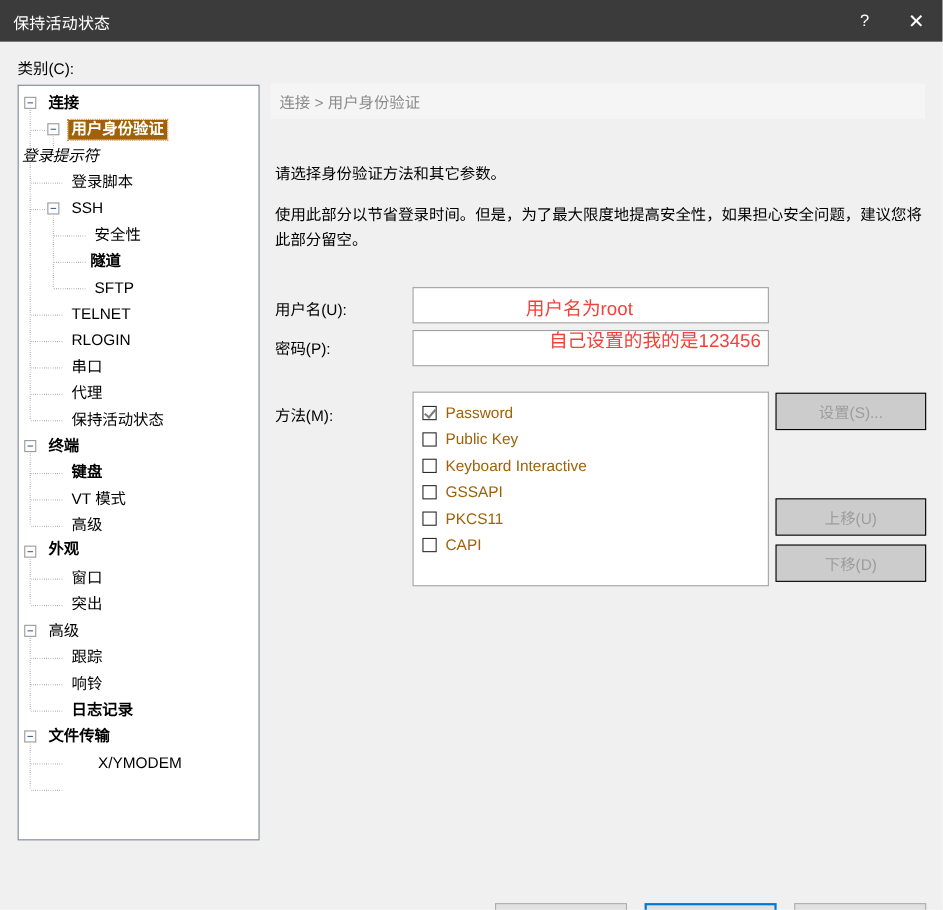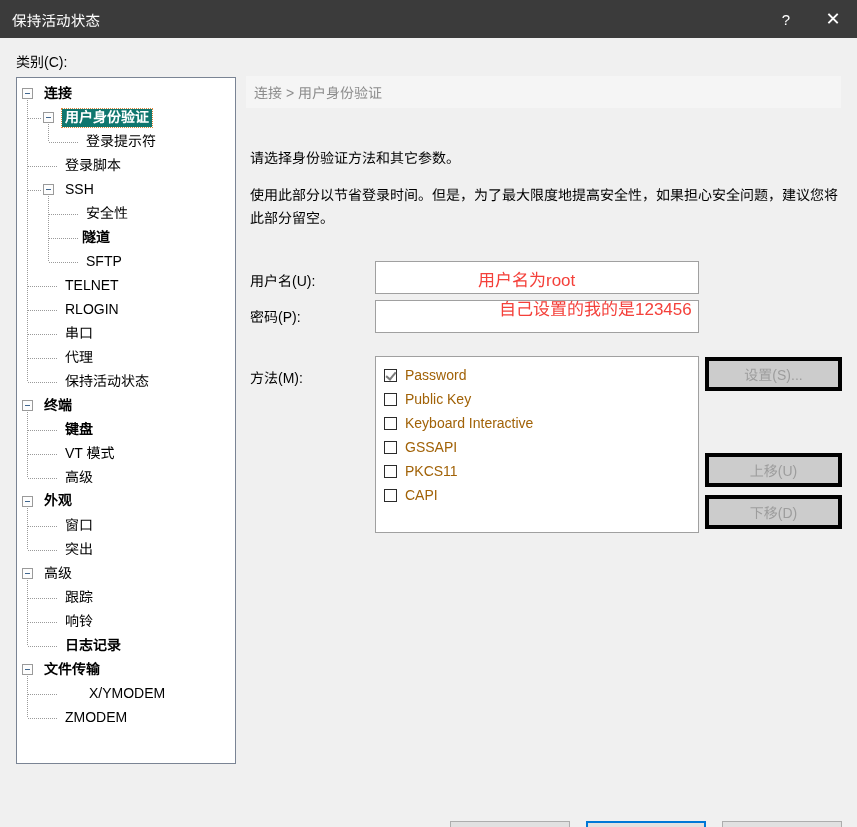--- a/index.html
+++ b/index.html
@@ -72,21 +72,21 @@
     white-space: nowrap;
     cursor: default;
   }
   .tree-label {
     display: inline-block;
     padding: 1px 3px 2px 3px;
     line-height: 1.1;
   }
   .tree-row.bold .tree-label { font-weight: bold; }
   .tree-row.selected .tree-label {
-    background: #0f766e;
+    background: #a16207;
     color: #ffffff;
     outline: 1px dotted #d8863a;
     outline-offset: 0px;
   }
 
   
   .exp-box {
     position: absolute;
     width: 11px; height: 11px;
     box-sizing: border-box;
@@ -207,21 +207,21 @@
     border-bottom: 2px solid #7c7c7c;
     transform: rotate(40deg);
   }
   .method-label { line-height: 1; }
 
   
   .side-btn {
     position: absolute;
     width: 137px; height: 34px;
     background: #cccccc;
-    border: 4px solid #000000;
+    border: 1px solid #000000;
     color: #9d9d9d;
     font-size: 14px;
     display: flex; align-items: center; justify-content: center;
     box-sizing: border-box;
     cursor: default;
     white-space: nowrap;
   }
   .btn-settings { left: 705px; top: 319px; }
   .btn-moveup   { left: 705px; top: 415px; }
   .btn-movedn   { left: 705px; top: 457px; }
@@ -293,21 +293,21 @@
           </div>
           <div class="tree-row bold" style="position: relative; z-index: 1;">
             <span class="exp-box" style="left: 5px; top: 6px;"></span>
             <span class="tree-label" style="margin-left: 24px;">连接</span>
           </div>
           <div class="tree-row bold selected" style="position: relative; z-index: 1;">
             <span class="exp-box" style="left: 26px; top: 6px;"></span>
             <span class="tree-label" style="margin-left: 45px;">用户身份验证</span>
           </div>
           <div class="tree-row" style="position: relative; z-index: 1;">
-            <span class="tree-label" style="margin-left: 66px;">登录提示符</span>
+            <span class="tree-label" style=" font-style: italic;">登录提示符</span>
           </div>
           <div class="tree-row" style="position: relative; z-index: 1;">
             <span class="tree-label" style="margin-left: 45px;">登录脚本</span>
           </div>
           <div class="tree-row" style="position: relative; z-index: 1;">
             <span class="exp-box" style="left: 26px; top: 6px;"></span>
             <span class="tree-label" style="margin-left: 45px;">SSH</span>
           </div>
           <div class="tree-row" style="position: relative; z-index: 1;">
             <span class="tree-label" style="margin-left: 66px;">安全性</span>
@@ -369,23 +369,20 @@
           <div class="tree-row bold" style="position: relative; z-index: 1;">
             <span class="tree-label" style="margin-left: 45px;">日志记录</span>
           </div>
           <div class="tree-row bold" style="position: relative; z-index: 1;">
             <span class="exp-box" style="left: 5px; top: 6px;"></span>
             <span class="tree-label" style="margin-left: 24px;">文件传输</span>
           </div>
           <div class="tree-row" style="position: relative; z-index: 1;">
             <span class="tree-label" style="margin-left: 69px;">X/YMODEM</span>
           </div>
-          <div class="tree-row" style="position: relative; z-index: 1;">
-            <span class="tree-label" style="margin-left: 45px;">ZMODEM</span>
-          </div>
         </div>
     </div>
 
     <div class="breadcrumb">
       <span class="breadcrumb-text">连接 &gt; 用户身份验证</span>
     </div>
 
     <div class="desc1">请选择身份验证方法和其它参数。</div>
     <div class="desc2">使用此部分以节省登录时间。但是，为了最大限度地提高安全性，如果担心安全问题，建议您将此部分留空。</div>
 

